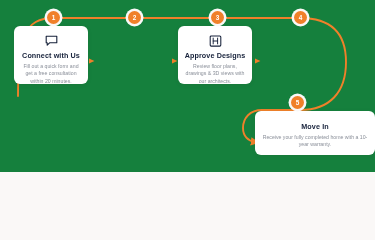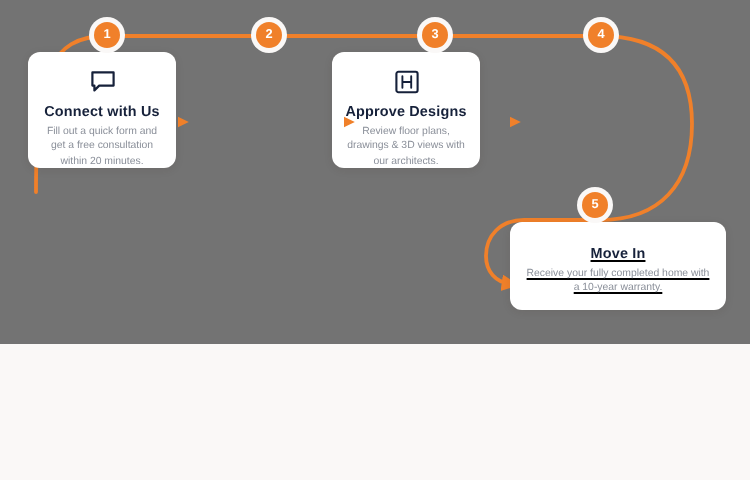--- a/index.html
+++ b/index.html
@@ -11,21 +11,21 @@
     height: 172px;
     background: #faf8f7;
     font-family: "Liberation Sans", sans-serif;
     overflow: hidden;
     position: relative;
   }
   #stage {
     position: relative;
     width: 375px;
     height: 172px;
-    background: #737373;
+    background: #15803d;
   }
   
   #connector-layer {
     position: absolute;
     left: 0;
     top: 0;
     width: 375px;
     height: 172px;
     z-index: 1;
   }
@@ -35,28 +35,27 @@
     border-radius: 6px;
     box-shadow: 0 1px 4px rgba(60,40,25,0.10);
     z-index: 3;
     box-sizing: border-box;
     padding: 7px 5px 6px 5px;
     text-align: center;
   }
   .card-row1 { top: 26px; width: 74px; height: 58px; }
   .c1 { left: 14px; }
   .c2 { left: 98px; }
-  .c3 { left: 166px; }
+  .c3 { left: 178px; }
   .c4 { left: 264px; }
   .card-row5 {
     top: 111px;
     left: 255px;
-    width: 108px;
+    width: 120px;
     height: 44px;
-    text-decoration: underline;
   }
   .icon-wrap {
     height: 15px;
     display: flex;
     align-items: center;
     justify-content: center;
     margin-bottom: 3px;
   }
   .icon-wrap svg { display: block; }
   .card-title {

